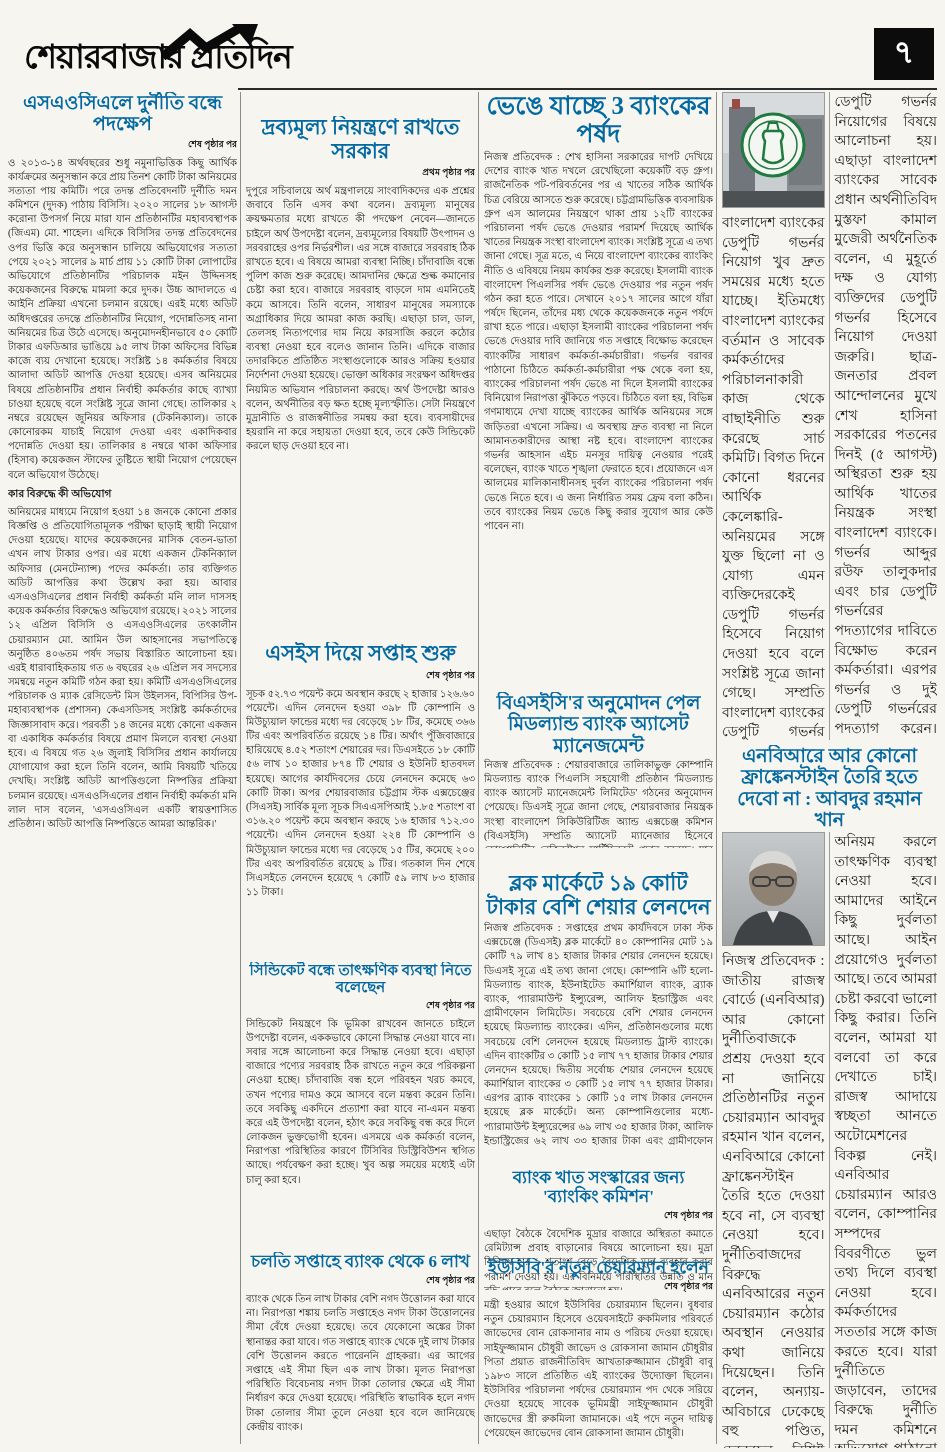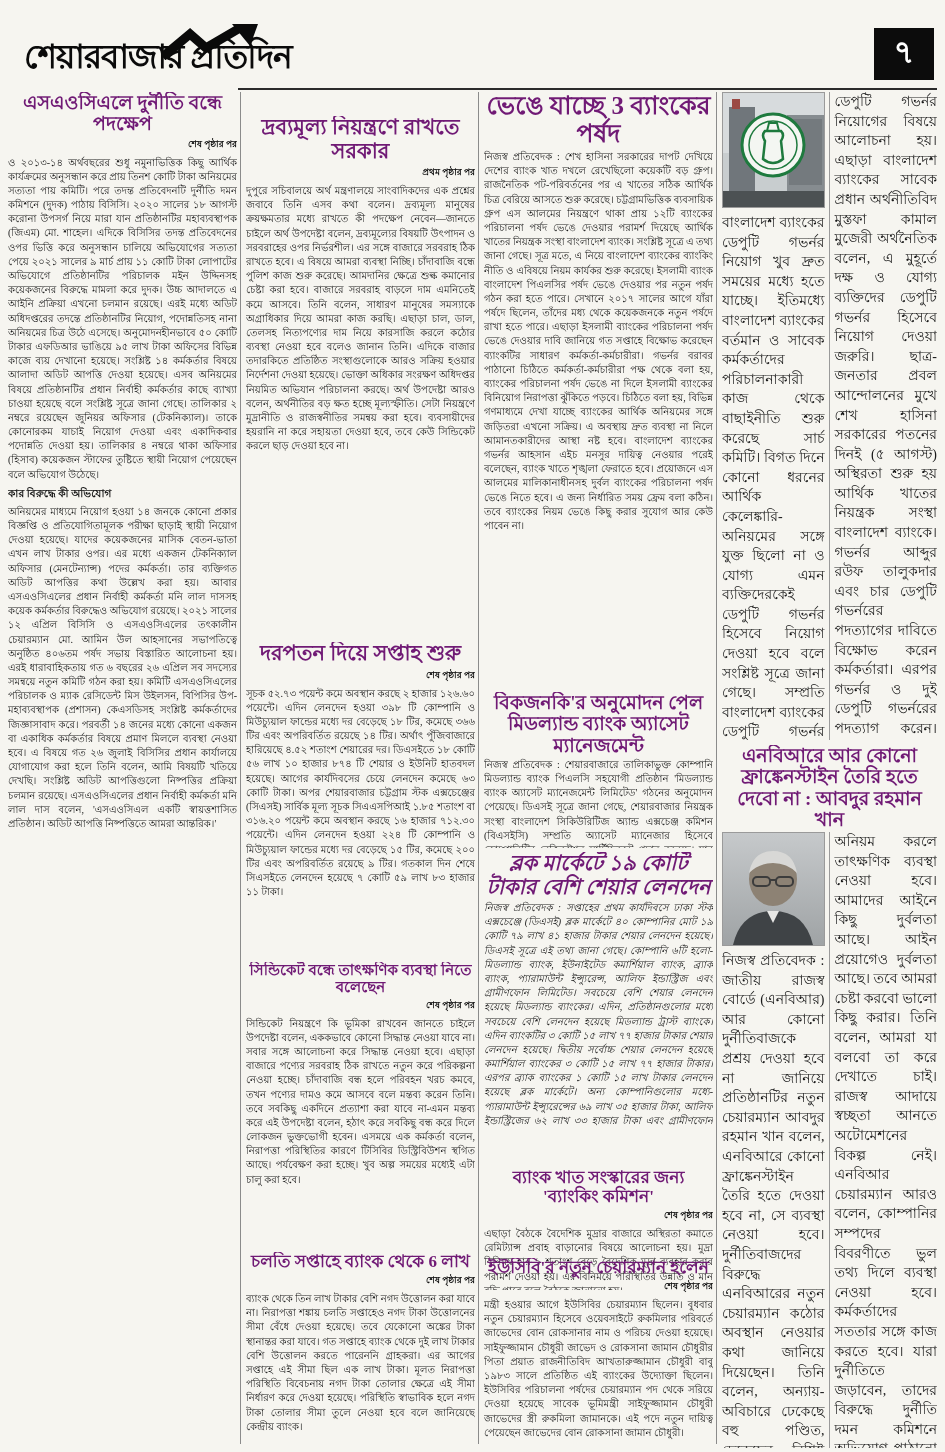--- a/index.html
+++ b/index.html
@@ -19,21 +19,21 @@
   
   .col{position:absolute;top:92px;height:1356px;overflow:hidden;}
   .col1{left:8px;width:229px;}
   .col2{left:246px;width:229px;margin-top:24px;}
   .col3{left:484px;width:229px;}
   .colR{left:722px;width:215px;}
   .vrule{position:absolute;top:92px;height:1352px;width:1px;background:#8b8b8b;}
   .vr1{left:240px;} .vr2{left:478px;} .vr3{left:716px;}
   
   .article{position:absolute;left:0;right:0;overflow:hidden;}
-  .hl{font-weight:800;text-align:center;color:#701a75;margin:0 0 2px 0;line-height:1.12;}
+  .hl{font-weight:800;text-align:center;color:#0369a1;margin:0 0 2px 0;line-height:1.12;}
   .hl-26{font-size:25px;} .hl-22{font-size:21px;} .hl-20{font-size:19px;}
   .hl-17{font-size:17px;} .hl-15{font-size:15px;}
   .cont{font-size:9px;font-weight:700;text-align:right;margin:0 0 4px 0;color:#111;}
   .body{font-size:10px;line-height:1.42;text-align:justify;margin:0;color:#191919;
     -webkit-hyphens:auto;hyphens:auto;}
   .body-sm{font-size:14px;line-height:1.4;}
   .subhead{font-weight:800;font-size:10.5px;margin:4px 0 2px 0;}
   .twocol{column-count:2;column-gap:10px;column-rule:1px solid #9a9a9a;}
   
   .photo{break-inside:avoid;margin:0 0 5px 0;border:1px solid #9a9a9a;overflow:hidden;}
@@ -68,21 +68,21 @@
     </section>
   </div>
 
   <div class="col col2">
     <section class="article" style="top:0;height:522px;">
       <h2 class="hl hl-22">দ্রব্যমূল্য নিয়ন্ত্রণে রাখতে সরকার</h2>
       <div class="cont">প্রথম পৃষ্ঠার পর</div>
       <p class="body">দুপুরে সচিবালয়ে অর্থ মন্ত্রণালয়ে সাংবাদিকদের এক প্রশ্নের জবাবে তিনি এসব কথা বলেন। দ্রব্যমূল্য মানুষের ক্রয়ক্ষমতার মধ্যে রাখতে কী পদক্ষেপ নেবেন—জানতে চাইলে অর্থ উপদেষ্টা বলেন, দ্রব্যমূল্যের বিষয়টি উৎপাদন ও সরবরাহের ওপর নির্ভরশীল। এর সঙ্গে বাজারে সরবরাহ ঠিক রাখতে হবে। এ বিষয়ে আমরা ব্যবস্থা নিচ্ছি। চাঁদাবাজি বন্ধে পুলিশ কাজ শুরু করেছে। আমদানির ক্ষেত্রে শুল্ক কমানোর চেষ্টা করা হবে। বাজারে সরবরাহ বাড়লে দাম এমনিতেই কমে আসবে। তিনি বলেন, সাধারণ মানুষের সমস্যাকে অগ্রাধিকার দিয়ে আমরা কাজ করছি। এছাড়া চাল, ডাল, তেলসহ নিত্যপণ্যের দাম নিয়ে কারসাজি করলে কঠোর ব্যবস্থা নেওয়া হবে বলেও জানান তিনি। এদিকে বাজার তদারকিতে প্রতিষ্ঠিত সংস্থাগুলোকে আরও সক্রিয় হওয়ার নির্দেশনা দেওয়া হয়েছে। ভোক্তা অধিকার সংরক্ষণ অধিদপ্তর নিয়মিত অভিযান পরিচালনা করছে। অর্থ উপদেষ্টা আরও বলেন, অর্থনীতির বড় ক্ষত হচ্ছে মূল্যস্ফীতি। সেটা নিয়ন্ত্রণে মুদ্রানীতি ও রাজস্বনীতির সমন্বয় করা হবে। ব্যবসায়ীদের হয়রানি না করে সহায়তা দেওয়া হবে, তবে কেউ সিন্ডিকেট করলে ছাড় দেওয়া হবে না।</p>
     </section>
     <section class="article" style="top:526px;height:316px;">
-      <h2 class="hl hl-22">দরপতন দিয়ে সপ্তাহ শুরু</h2>
+      <h2 class="hl hl-22">এসইস দিয়ে সপ্তাহ শুরু</h2>
       <div class="cont">শেষ পৃষ্ঠার পর</div>
       <p class="body">সূচক ৫২.৭৩ পয়েন্ট কমে অবস্থান করছে ২ হাজার ১২৬.৬০ পয়েন্টে। এদিন লেনদেন হওয়া ৩৯৮ টি কোম্পানি ও মিউচ্যুয়াল ফান্ডের মধ্যে দর বেড়েছে ১৮ টির, কমেছে ৩৬৬ টির এবং অপরিবর্তিত রয়েছে ১৪ টির। অর্থাৎ পুঁজিবাজারে হারিয়েছে ৪.৫২ শতাংশ শেয়ারের দর। ডিএসইতে ১৮ কোটি ৫৬ লাখ ১০ হাজার ৮৭৪ টি শেয়ার ও ইউনিট হাতবদল হয়েছে। আগের কার্যদিবসের চেয়ে লেনদেন কমেছে ৬৩ কোটি টাকা। অপর শেয়ারবাজার চট্টগ্রাম স্টক এক্সচেঞ্জের (সিএসই) সার্বিক মূল্য সূচক সিএএসপিআই ১.৮৫ শতাংশ বা ৩১৬.২০ পয়েন্ট কমে অবস্থান করছে ১৬ হাজার ৭১২.৩০ পয়েন্টে। এদিন লেনদেন হওয়া ২২৪ টি কোম্পানি ও মিউচ্যুয়াল ফান্ডের মধ্যে দর বেড়েছে ১৫ টির, কমেছে ২০০ টির এবং অপরিবর্তিত রয়েছে ৯ টির। গতকাল দিন শেষে সিএসইতে লেনদেন হয়েছে ৭ কোটি ৫৯ লাখ ৮৩ হাজার ১১ টাকা।</p>
     </section>
     <section class="article" style="top:846px;height:286px;">
       <h2 class="hl hl-15">সিন্ডিকেট বন্ধে তাৎক্ষণিক ব্যবস্থা নিতে বলেছেন</h2>
       <div class="cont">শেষ পৃষ্ঠার পর</div>
       <p class="body">সিন্ডিকেট নিয়ন্ত্রণে কি ভূমিকা রাখবেন জানতে চাইলে উপদেষ্টা বলেন, এককভাবে কোনো সিদ্ধান্ত নেওয়া যাবে না। সবার সঙ্গে আলোচনা করে সিদ্ধান্ত নেওয়া হবে। এছাড়া বাজারে পণ্যের সরবরাহ ঠিক রাখতে নতুন করে পরিকল্পনা নেওয়া হচ্ছে। চাঁদাবাজি বন্ধ হলে পরিবহন খরচ কমবে, তখন পণ্যের দামও কমে আসবে বলে মন্তব্য করেন তিনি। তবে সবকিছু একদিনে প্রত্যাশা করা যাবে না-এমন মন্তব্য করে এই উপদেষ্টা বলেন, হঠাৎ করে সবকিছু বন্ধ করে দিলে লোকজন ভুক্তভোগী হবেন। এসময়ে এক কর্মকর্তা বলেন, নিরাপত্তা পরিস্থিতির কারণে টিসিবির ডিস্ট্রিবিউশন স্থগিত আছে। পর্যবেক্ষণ করা হচ্ছে। খুব অল্প সময়ের মধ্যেই এটা চালু করা হবে।</p>
     </section>
     <section class="article" style="top:1136px;height:220px;">
       <h2 class="hl hl-17">চলতি সপ্তাহে ব্যাংক থেকে 6 লাখ</h2>
@@ -90,24 +90,24 @@
       <p class="body">ব্যাংক থেকে তিন লাখ টাকার বেশি নগদ উত্তোলন করা যাবে না। নিরাপত্তা শঙ্কায় চলতি সপ্তাহেও নগদ টাকা উত্তোলনের সীমা বেঁধে দেওয়া হয়েছে। তবে যেকোনো অঙ্কের টাকা স্থানান্তর করা যাবে। গত সপ্তাহে ব্যাংক থেকে দুই লাখ টাকার বেশি উত্তোলন করতে পারেননি গ্রাহকরা। এর আগের সপ্তাহে এই সীমা ছিল এক লাখ টাকা। মূলত নিরাপত্তা পরিস্থিতি বিবেচনায় নগদ টাকা তোলার ক্ষেত্রে এই সীমা নির্ধারণ করে দেওয়া হয়েছে। পরিস্থিতি স্বাভাবিক হলে নগদ টাকা তোলার সীমা তুলে নেওয়া হবে বলে জানিয়েছে কেন্দ্রীয় ব্যাংক।</p>
     </section>
   </div>
 
   <div class="col col3">
     <section class="article" style="top:0;height:596px;">
       <h2 class="hl hl-26">ভেঙে যাচ্ছে 3 ব্যাংকের পর্ষদ</h2>
       <p class="body">নিজস্ব প্রতিবেদক : শেখ হাসিনা সরকারের দাপট দেখিয়ে দেশের ব্যাংক খাত দখলে রেখেছিলো কয়েকটি বড় গ্রুপ। রাজনৈতিক পট-পরিবর্তনের পর এ খাতের সঠিক আর্থিক চিত্র বেরিয়ে আসতে শুরু করেছে। চট্টগ্রামভিত্তিক ব্যবসায়িক গ্রুপ এস আলমের নিয়ন্ত্রণে থাকা প্রায় ১২টি ব্যাংকের পরিচালনা পর্ষদ ভেঙে দেওয়ার পরামর্শ দিয়েছে আর্থিক খাতের নিয়ন্ত্রক সংস্থা বাংলাদেশ ব্যাংক। সংশ্লিষ্ট সূত্রে এ তথ্য জানা গেছে। সূত্র মতে, এ নিয়ে বাংলাদেশ ব্যাংকের ব্যাংকিং নীতি ও এবিষয়ে নিয়ম কার্যকর শুরু করেছে। ইসলামী ব্যাংক বাংলাদেশ পিএলসির পর্ষদ ভেঙে দেওয়ার পর নতুন পর্ষদ গঠন করা হতে পারে। সেখানে ২০১৭ সালের আগে যাঁরা পর্ষদে ছিলেন, তাঁদের মধ্য থেকে কয়েকজনকে নতুন পর্ষদে রাখা হতে পারে। এছাড়া ইসলামী ব্যাংকের পরিচালনা পর্ষদ ভেঙে দেওয়ার দাবি জানিয়ে গত সপ্তাহে বিক্ষোভ করেছেন ব্যাংকটির সাধারণ কর্মকর্তা-কর্মচারীরা। গভর্নর বরাবর পাঠানো চিঠিতে কর্মকর্তা-কর্মচারীরা পক্ষ থেকে বলা হয়, ব্যাংকের পরিচালনা পর্ষদ ভেঙে না দিলে ইসলামী ব্যাংকের বিনিয়োগ নিরাপত্তা ঝুঁকিতে পড়বে। চিঠিতে বলা হয়, বিভিন্ন গণমাধ্যমে দেখা যাচ্ছে ব্যাংকের আর্থিক অনিয়মের সঙ্গে জড়িতরা এখনো সক্রিয়। এ অবস্থায় দ্রুত ব্যবস্থা না নিলে আমানতকারীদের আস্থা নষ্ট হবে। বাংলাদেশ ব্যাংকের গভর্নর আহসান এইচ মনসুর দায়িত্ব নেওয়ার পরেই বলেছেন, ব্যাংক খাতে শৃঙ্খলা ফেরাতে হবে। প্রয়োজনে এস আলমের মালিকানাধীনসহ দুর্বল ব্যাংকের পরিচালনা পর্ষদ ভেঙে নিতে হবে। এ জন্য নির্ধারিত সময় ফ্রেম বলা কঠিন। তবে ব্যাংকের নিয়ম ভেঙে কিছু করার সুযোগ আর কেউ পাবেন না।</p>
     </section>
     <section class="article" style="top:600px;height:156px;">
-      <h2 class="hl hl-20">বিকজনকি'র অনুমোদন পেল মিডল্যান্ড ব্যাংক অ্যাসেট ম্যানেজমেন্ট</h2>
+      <h2 class="hl hl-20">বিএসইসি'র অনুমোদন পেল মিডল্যান্ড ব্যাংক অ্যাসেট ম্যানেজমেন্ট</h2>
       <p class="body">নিজস্ব প্রতিবেদক : শেয়ারবাজারে তালিকাভুক্ত কোম্পানি মিডল্যান্ড ব্যাংক পিএলসি সহযোগী প্রতিষ্ঠান 'মিডল্যান্ড ব্যাংক অ্যাসেট ম্যানেজমেন্ট লিমিটেড' গঠনের অনুমোদন পেয়েছে। ডিএসই সূত্রে জানা গেছে, শেয়ারবাজার নিয়ন্ত্রক সংস্থা বাংলাদেশ সিকিউরিটিজ অ্যান্ড এক্সচেঞ্জ কমিশন (বিএসইসি) সম্প্রতি অ্যাসেট ম্যানেজার হিসেবে কোম্পানিটির রেজিস্ট্রেশন সার্টিফিকেট প্রদান করেছে। যার ফলে কোম্পানিটি এখন থেকে 'মিডল্যান্ড ব্যাংক অ্যাসেট ম্যানেজমেন্ট লিমিটেড'-এর কার্যক্রম পরিচালনা করতে পারবে।</p>
     </section>
-    <section class="article" style="top:760px;height:276px;font-style:italic;">
+    <section class="article" style="top:780px;height:276px;">
       <h2 class="hl hl-22">ব্লক মার্কেটে ১৯ কোটি টাকার বেশি শেয়ার লেনদেন</h2>
       <p class="body">নিজস্ব প্রতিবেদক : সপ্তাহের প্রথম কার্যদিবসে ঢাকা স্টক এক্সচেঞ্জে (ডিএসই) ব্লক মার্কেটে ৪০ কোম্পানির মোট ১৯ কোটি ৭৯ লাখ ৪১ হাজার টাকার শেয়ার লেনদেন হয়েছে। ডিএসই সূত্রে এই তথ্য জানা গেছে। কোম্পানি ৬টি হলো- মিডল্যান্ড ব্যাংক, ইউনাইটেড কমার্শিয়াল ব্যাংক, ব্র্যাক ব্যাংক, প্যারামাউন্ট ইন্স্যুরেন্স, আলিফ ইন্ডাস্ট্রিজ এবং গ্রামীণফোন লিমিটেড। সবচেয়ে বেশি শেয়ার লেনদেন হয়েছে মিডল্যান্ড ব্যাংকের। এদিন, প্রতিষ্ঠানগুলোর মধ্যে সবচেয়ে বেশি লেনদেন হয়েছে মিডল্যান্ড ট্রাস্ট ব্যাংকে। এদিন ব্যাংকটির ৩ কোটি ১৫ লাখ ৭৭ হাজার টাকার শেয়ার লেনদেন হয়েছে। দ্বিতীয় সর্বোচ্চ শেয়ার লেনদেন হয়েছে কমার্শিয়াল ব্যাংকের ৩ কোটি ১৫ লাখ ৭৭ হাজার টাকার। এরপর ব্র্যাক ব্যাংকের ১ কোটি ১৫ লাখ টাকার লেনদেন হয়েছে ব্লক মার্কেটে। অন্য কোম্পানিগুলোর মধ্যে- প্যারামাউন্ট ইন্স্যুরেন্সের ৬৯ লাখ ৩৫ হাজার টাকা, আলিফ ইন্ডাস্ট্রিজের ৬২ লাখ ৩৩ হাজার টাকা এবং গ্রামীণফোন লিমিটেডের ৫৩ লাখ ৩০ হাজার টাকার শেয়ার লেনদেন হয়েছে।</p>
     </section>
     <section class="article" style="top:1040px;height:122px;margin-top:36px;">
       <h2 class="hl hl-17">ব্যাংক খাত সংস্কারের জন্য 'ব্যাংকিং কমিশন'</h2>
       <div class="cont">শেষ পৃষ্ঠার পর</div>
       <p class="body">এছাড়া বৈঠকে বৈদেশিক মুদ্রার বাজারে অস্থিরতা কমাতে রেমিট্যান্স প্রবাহ বাড়ানোর বিষয়ে আলোচনা হয়। মুদ্রা বিনিময় হার ১ শতাংশ বেড়ে বৈদেশিক মুদ্রা ব্যবহার করার পরামর্শ দেওয়া হয়। এর বিনিময়ে পরিস্থিতির উন্নতি ও মান বৃদ্ধি পাবে বলে বৈঠকে জানানো হয়।</p>
     </section>
     <section class="article" style="top:1166px;height:190px;">
       <h2 class="hl hl-17">ইউসিবি'র নতুন চেয়ারম্যান হলেন</h2>

